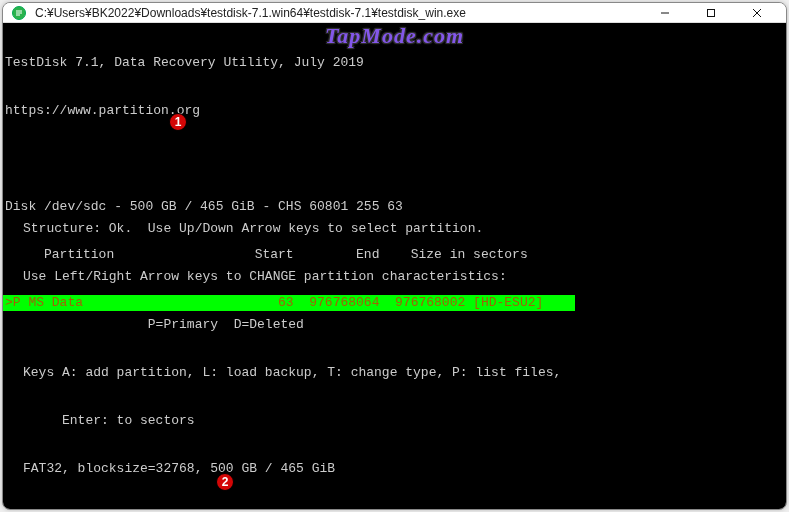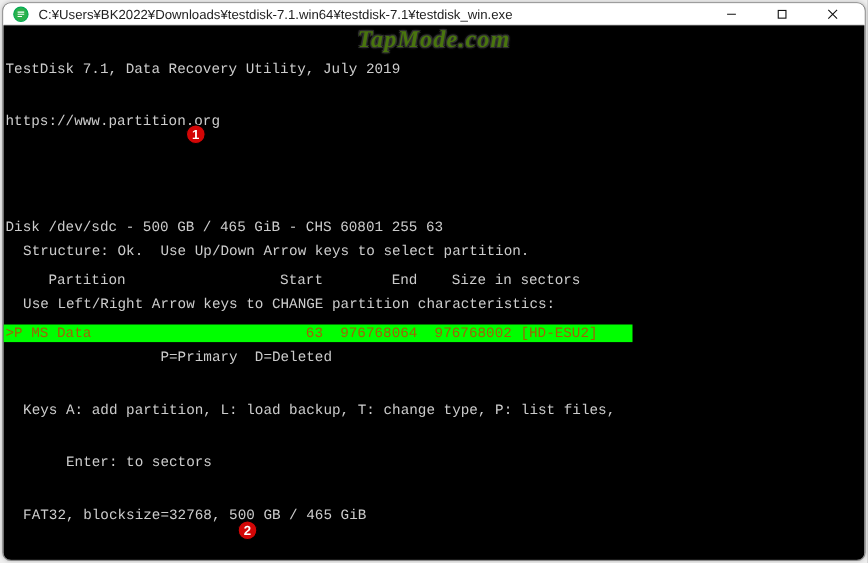--- a/index.html
+++ b/index.html
@@ -93,33 +93,33 @@
   }
   .watermark {
     position: absolute;
     top: 23px;
     left: 50%;
     transform: translateX(-50%);
     font-family: Georgia, "Times New Roman", serif;
     font-size: 22px;
     font-style: italic;
     font-weight: bold;
-    color: #4d7c0f;
+    color: #8b5cf6;
     text-shadow:
       -1px -1px 0 #333, 1px -1px 0 #333,
       -1px 1px 0 #333, 1px 1px 0 #333,
       0 0 3px #666;
     letter-spacing: 1px;
     pointer-events: none;
     opacity: .95;
   }
   .bottomBlock {
     position: absolute;
-    bottom: 0; left: 14px; right: 0;
-    padding-left:2px;
+    bottom: 0; left: 0; right: 0;
+    padding-left:18px;
   }
 </style>
 </head>
 <body>
 
 <div class="window">
 
   <div class="titleBar">
     <span class="appIcon">
       <svg width="16" height="16" viewBox="0 0 16 16">

